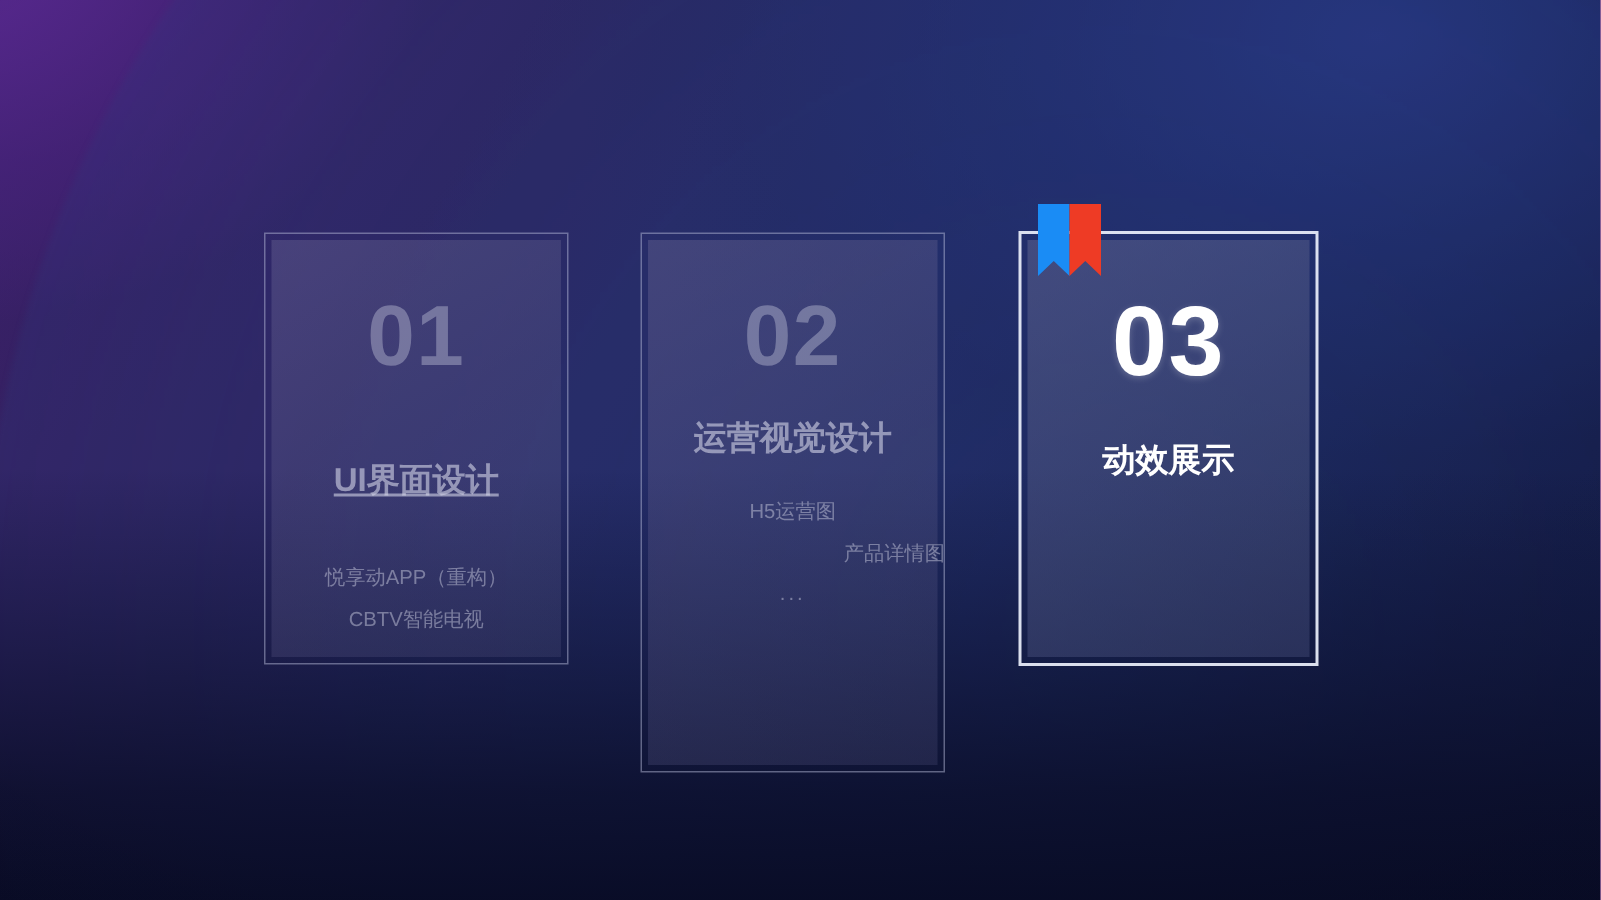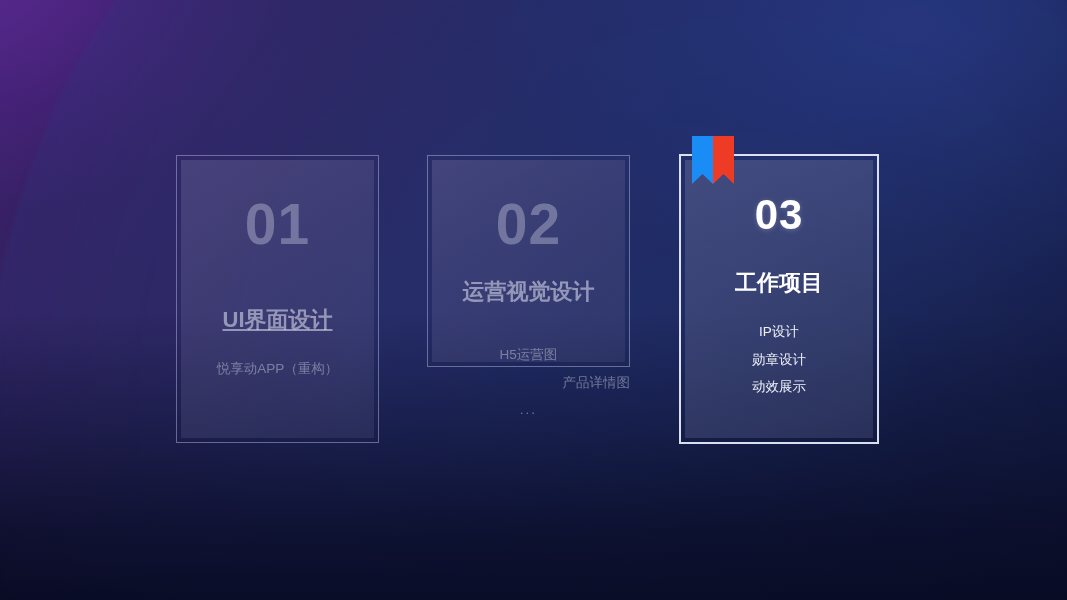--- a/index.html
+++ b/index.html
@@ -131,21 +131,21 @@
     line-height:1;
   }
   .card-list { width:100%; }
   .card-list-item { line-height:1; }
 
   
   .card-dim .card-num   { font-size:57px; color:rgba(200,202,222,0.40); }
   .card-dim .card-title { font-size:22px; color:rgba(206,208,228,0.62); }
   .card-dim .card-list-item { font-size:13.5px; color:rgba(198,200,220,0.50); }
 
-  .card-hl .card-num   { font-size:42px; color:#ffffff; text-shadow:0 1px 5px rgba(255,255,255,0.22); }
+  .card-hl .card-num   { font-size:66px; color:#ffffff; text-shadow:0 1px 5px rgba(255,255,255,0.22); }
   .card-hl .card-title { font-size:22px; color:#ffffff; }
   .card-hl .card-list-item { font-size:13.5px; color:#eef0fa; }
 
   
   .ribbon {
     position:absolute;
     z-index:6;
     width:42px; height:48px;
   }
 </style>
@@ -160,51 +160,47 @@
   <div class="bg-arc"></div>
   <div class="bg-layer bg-bottom-fade"></div>
   <div class="bg-layer bg-vignette"></div>
 
   <div class="card card-dim" style="left:176px; top:155px; width:203px; height:288px;">
     <div class="card-fill"></div>
     <div class="card-frame"></div>
     <div class="card-content">
       <div class="card-num" style="margin-top:41px;">01</div>
       <div class="card-title" style="margin-top:56px;text-decoration:underline;">UI界面设计</div>
-      <div class="card-list" style="margin-top:31px;">
+      <div class="card-list" style="margin-top:47px;">
         <div class="card-list-item" style="margin-bottom:14px;">悦享动APP（重构）</div>
+        <div class="card-list-item">CBTV智能电视</div>
       </div>
     </div>
   </div>
 
-  <div class="card card-dim" style="left:427px; top:155px; width:203px; height:212px;">
+  <div class="card card-dim" style="left:427px; top:155px; width:203px; height:360px;">
     <div class="card-fill"></div>
     <div class="card-frame"></div>
     <div class="card-content">
       <div class="card-num" style="margin-top:41px;">02</div>
       <div class="card-title" style="margin-top:28px;">运营视觉设计</div>
-      <div class="card-list" style="margin-top:45px;">
+      <div class="card-list" style="margin-top:31px;">
         <div class="card-list-item" style="margin-bottom:14px;">H5运营图</div>
         <div class="card-list-item" style="margin-bottom:14px;text-align:right;">产品详情图</div>
         <div class="card-list-item" style="letter-spacing:2px;">...</div>
       </div>
     </div>
   </div>
 
   <div class="card card-hl" style="left:679px; top:154px; width:200px; height:290px;">
     <div class="card-fill"></div>
     <div class="card-frame"></div>
     <div class="card-content">
       <div class="card-num" style="margin-top:40px;">03</div>
-      <div class="card-title" style="margin-top:36px;">工作项目</div>
-      <div class="card-list" style="margin-top:31px;">
-        <div class="card-list-item" style="margin-bottom:14px;">IP设计</div>
-        <div class="card-list-item" style="margin-bottom:14px;">勋章设计</div>
-        <div class="card-list-item">动效展示</div>
-      </div>
+      <div class="card-title" style="margin-top:36px;">动效展示</div>
     </div>
   </div>
 
   <svg class="ribbon" style="left:692px; top:136px;" viewBox="0 0 42 48" preserveAspectRatio="none">
     <polygon points="0,0 21,0 21,48 10.5,38 0,48" fill="#1a8cf5"></polygon>
     <polygon points="21,0 42,0 42,48 31.5,38 21,48" fill="#ee3b25"></polygon>
   </svg>
 
 </div>
 

